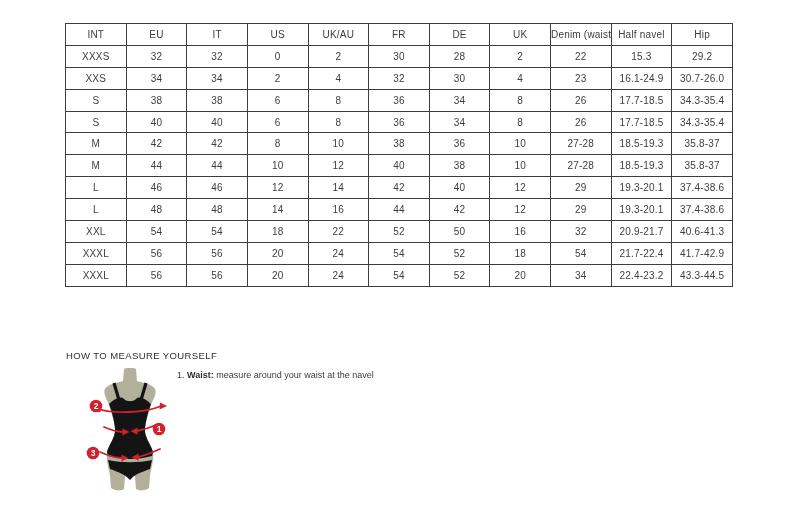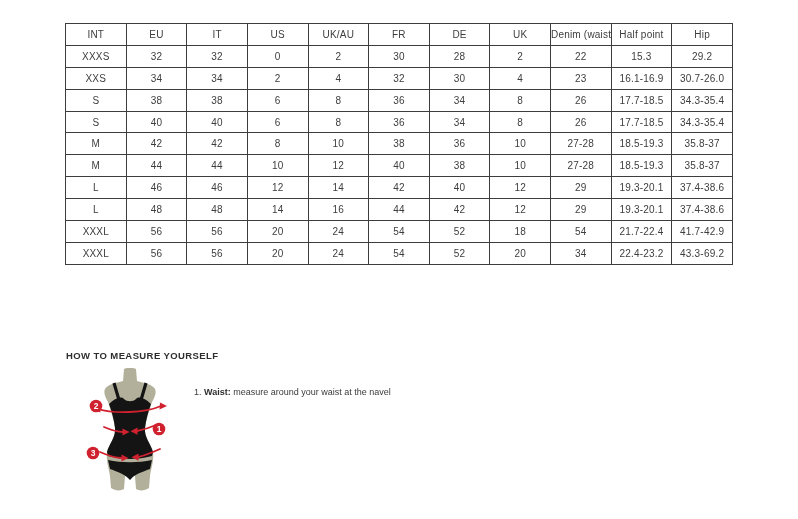--- a/index.html
+++ b/index.html
@@ -39,29 +39,29 @@
     white-space: nowrap;
     overflow: hidden;
   }
 
   
   .measure-heading {
     position: absolute;
     left: 66px;
     top: 350px;
     font-size: 9.5px;
-    font-weight: 700;
+    font-weight: 400;
     color: #2e2e2e;
     letter-spacing: 0.4px;
   }
   ol.instructions {
     position: absolute;
     left: 177px;
     top: 368px;
-    margin: 17px;
+    margin: 0;
     padding: 0;
     list-style: none;
   }
   ol.instructions li {
     font-size: 9px;
     color: #3b3b3b;
     line-height: 15.7px;
     white-space: nowrap;
   }
   ol.instructions li b {
@@ -87,21 +87,21 @@
       <tr>
           <th>INT</th>
           <th>EU</th>
           <th>IT</th>
           <th>US</th>
           <th>UK/AU</th>
           <th>FR</th>
           <th>DE</th>
           <th>UK</th>
           <th>Denim (waist)</th>
-          <th>Half point</th>
+          <th>Half navel</th>
           <th>Hip</th>
         </tr>
     </thead>
     <tbody>
         <tr>
           <td>XXXS</td>
           <td>32</td>
           <td>32</td>
           <td>0</td>
           <td>2</td>
@@ -115,21 +115,21 @@
         <tr>
           <td>XXS</td>
           <td>34</td>
           <td>34</td>
           <td>2</td>
           <td>4</td>
           <td>32</td>
           <td>30</td>
           <td>4</td>
           <td>23</td>
-          <td>16.1-16.9</td>
+          <td>16.1-24.9</td>
           <td>30.7-26.0</td>
         </tr>
         <tr>
           <td>S</td>
           <td>38</td>
           <td>38</td>
           <td>6</td>
           <td>8</td>
           <td>36</td>
           <td>34</td>
@@ -197,20 +197,33 @@
           <td>14</td>
           <td>16</td>
           <td>44</td>
           <td>42</td>
           <td>12</td>
           <td>29</td>
           <td>19.3-20.1</td>
           <td>37.4-38.6</td>
         </tr>
         <tr>
+          <td>XXL</td>
+          <td>54</td>
+          <td>54</td>
+          <td>18</td>
+          <td>22</td>
+          <td>52</td>
+          <td>50</td>
+          <td>16</td>
+          <td>32</td>
+          <td>20.9-21.7</td>
+          <td>40.6-41.3</td>
+        </tr>
+        <tr>
           <td>XXXL</td>
           <td>56</td>
           <td>56</td>
           <td>20</td>
           <td>24</td>
           <td>54</td>
           <td>52</td>
           <td>18</td>
           <td>54</td>
           <td>21.7-22.4</td>
@@ -220,21 +233,21 @@
           <td>XXXL</td>
           <td>56</td>
           <td>56</td>
           <td>20</td>
           <td>24</td>
           <td>54</td>
           <td>52</td>
           <td>20</td>
           <td>34</td>
           <td>22.4-23.2</td>
-          <td>43.3-69.2</td>
+          <td>43.3-44.5</td>
         </tr>
       </tbody>
   </table>
 
   <div class="measure-heading">HOW TO MEASURE YOURSELF</div>
 
   <div class="figure-wrap">
     <svg viewBox="0 0 95 125" xmlns="http://www.w3.org/2000/svg">
 
       <g>

